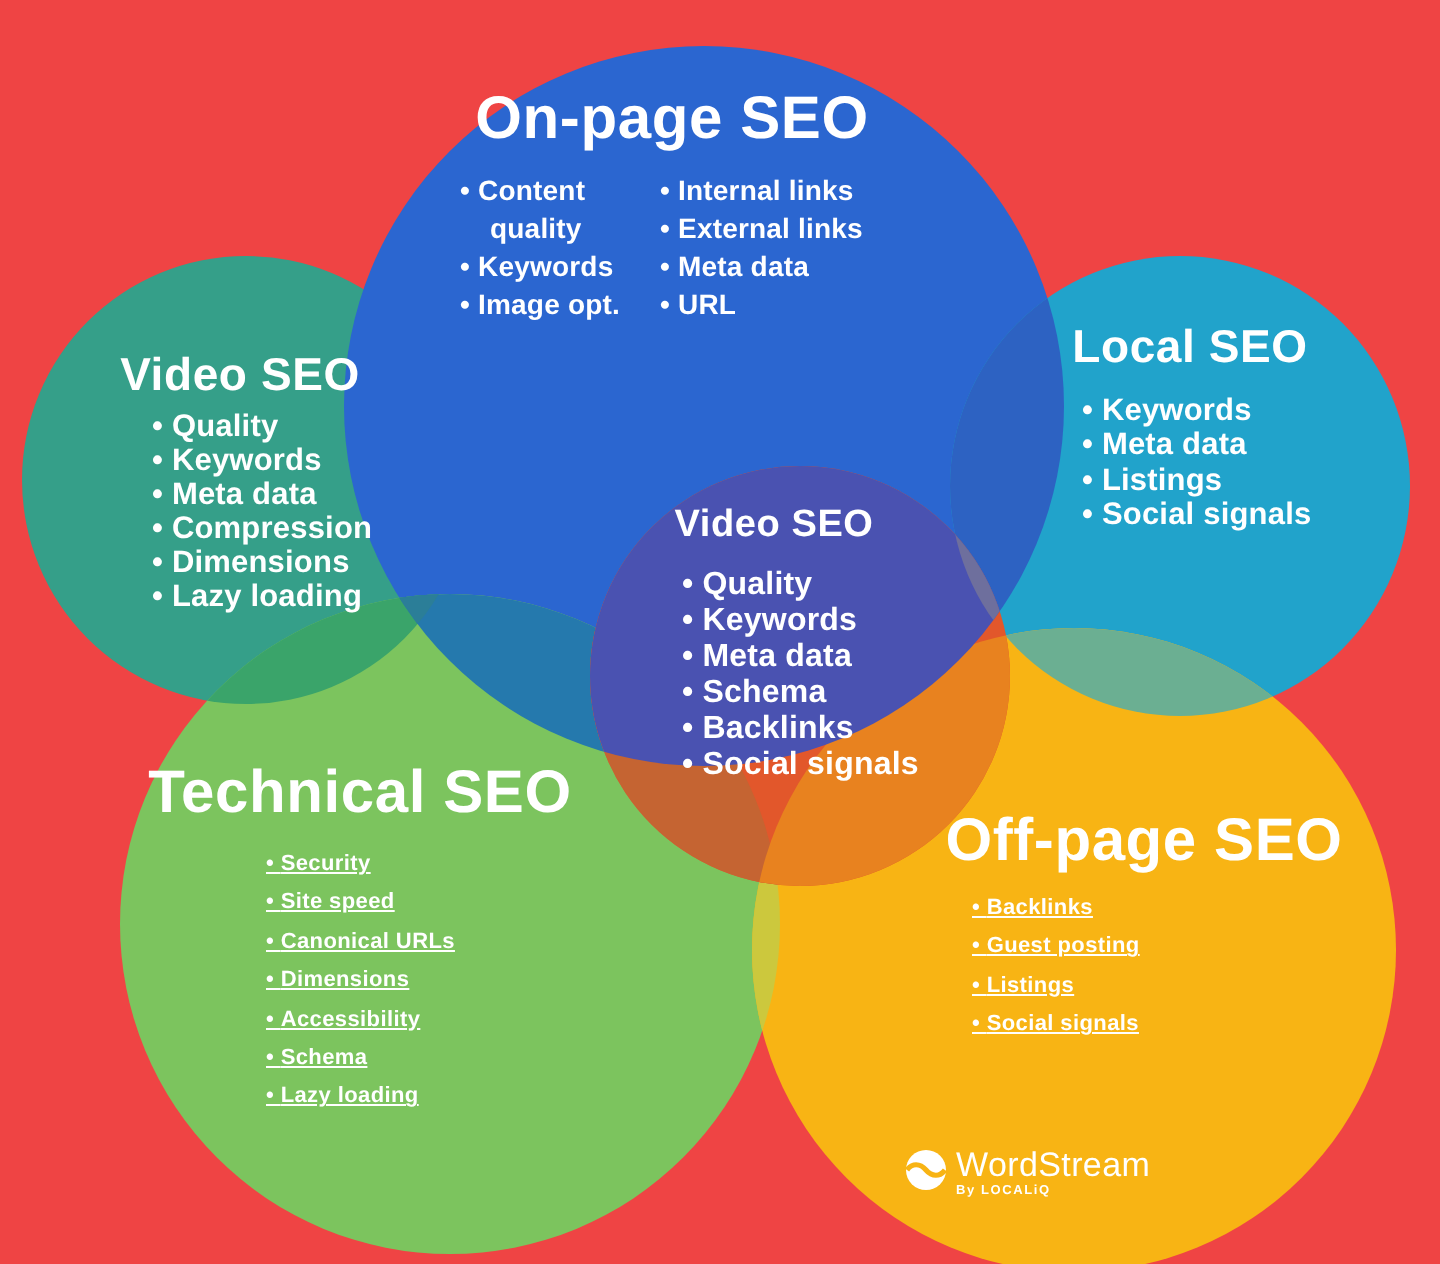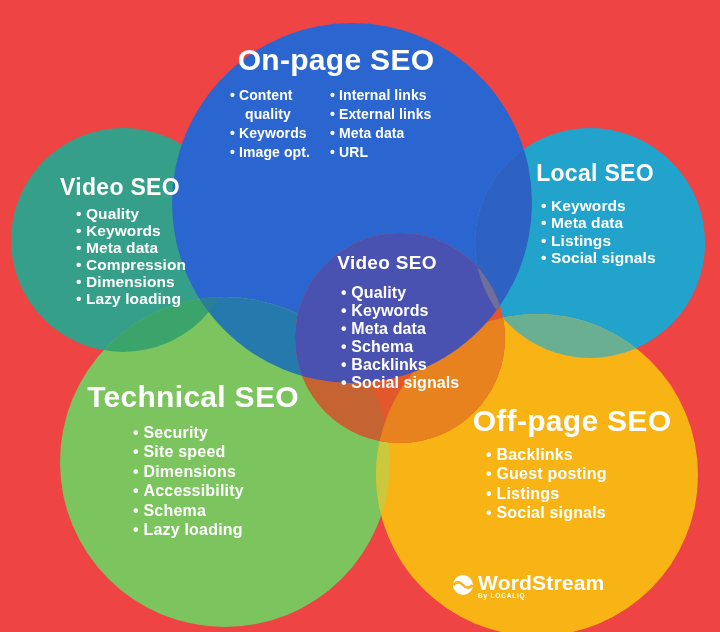--- a/index.html
+++ b/index.html
@@ -11,28 +11,28 @@
   .title{
     position:absolute;color:#fff;font-weight:800;white-space:nowrap;
     transform:translateX(-50%);letter-spacing:.3px;line-height:1;
   }
   .list{position:absolute;color:#fff;font-weight:700;}
   .itm{padding-left:15px;text-indent:-15px;}
   .itm::before{content:"\2022\00a0";}
   .t-big{font-size:30px;}
   .t-small{font-size:23px;}
   .t-video{font-size:19px;}
-  .l-big{font-size:16px;line-height:19.4px;letter-spacing:.2px;}
+  .l-big{font-size:11px;line-height:19.4px;letter-spacing:.2px;text-decoration:underline;}
   .l-small{font-size:15.5px;line-height:17px;letter-spacing:.1px;}
   .l-video{font-size:16px;line-height:18px;letter-spacing:.1px;}
   .l-onpage{font-size:14px;line-height:19px;letter-spacing:.1px;}
   .logo{position:absolute;left:453px;top:574px;display:flex;align-items:flex-start;}
   .logo-mark{width:20px;height:20px;margin-right:5px;margin-top:1px;}
   .logo-text{display:flex;flex-direction:column;}
-  .logo-name{color:#fff;font-weight:700;font-size:21px;line-height:18px;letter-spacing:.2px;}
+  .logo-name{color:#fff;font-weight:400;font-size:17px;line-height:18px;letter-spacing:.2px;}
   .logo-byline{color:#fff;font-weight:700;font-size:6.5px;letter-spacing:.8px;line-height:8px;}
 </style>
 </head>
 <body>
 
 <div class="stage">
 
   <svg class="venn" width="720" height="632" viewBox="0 0 720 632">
     <defs>
       <clipPath id="clip-blue">
@@ -140,24 +140,25 @@
   <div class="title t-video" style="left:387px;top:253px;">Video SEO</div>
   <div class="list l-video" style="left:341px;top:284px;width:155px;">
     <div class="itm">Quality</div>
     <div class="itm">Keywords</div>
     <div class="itm">Meta data</div>
     <div class="itm">Schema</div>
     <div class="itm">Backlinks</div>
     <div class="itm">Social signals</div>
   </div>
 
-  <div class="title t-big" style="left:193px;top:382px;text-align:right;">Technical SEO</div>
+  <div class="title t-big" style="left:180px;top:382px;text-align:right;">Technical SEO</div>
   <div class="list l-big" style="left:133px;top:423px;width:170px;">
     <div class="itm">Security</div>
     <div class="itm">Site speed</div>
+    <div class="itm">Canonical URLs</div>
     <div class="itm">Dimensions</div>
     <div class="itm">Accessibility</div>
     <div class="itm">Schema</div>
     <div class="itm">Lazy loading</div>
   </div>
 
   <div class="title t-big" style="left:572px;top:406px;">Off-page SEO</div>
   <div class="list l-big" style="left:486px;top:445px;width:160px;">
     <div class="itm">Backlinks</div>
     <div class="itm">Guest posting</div>

